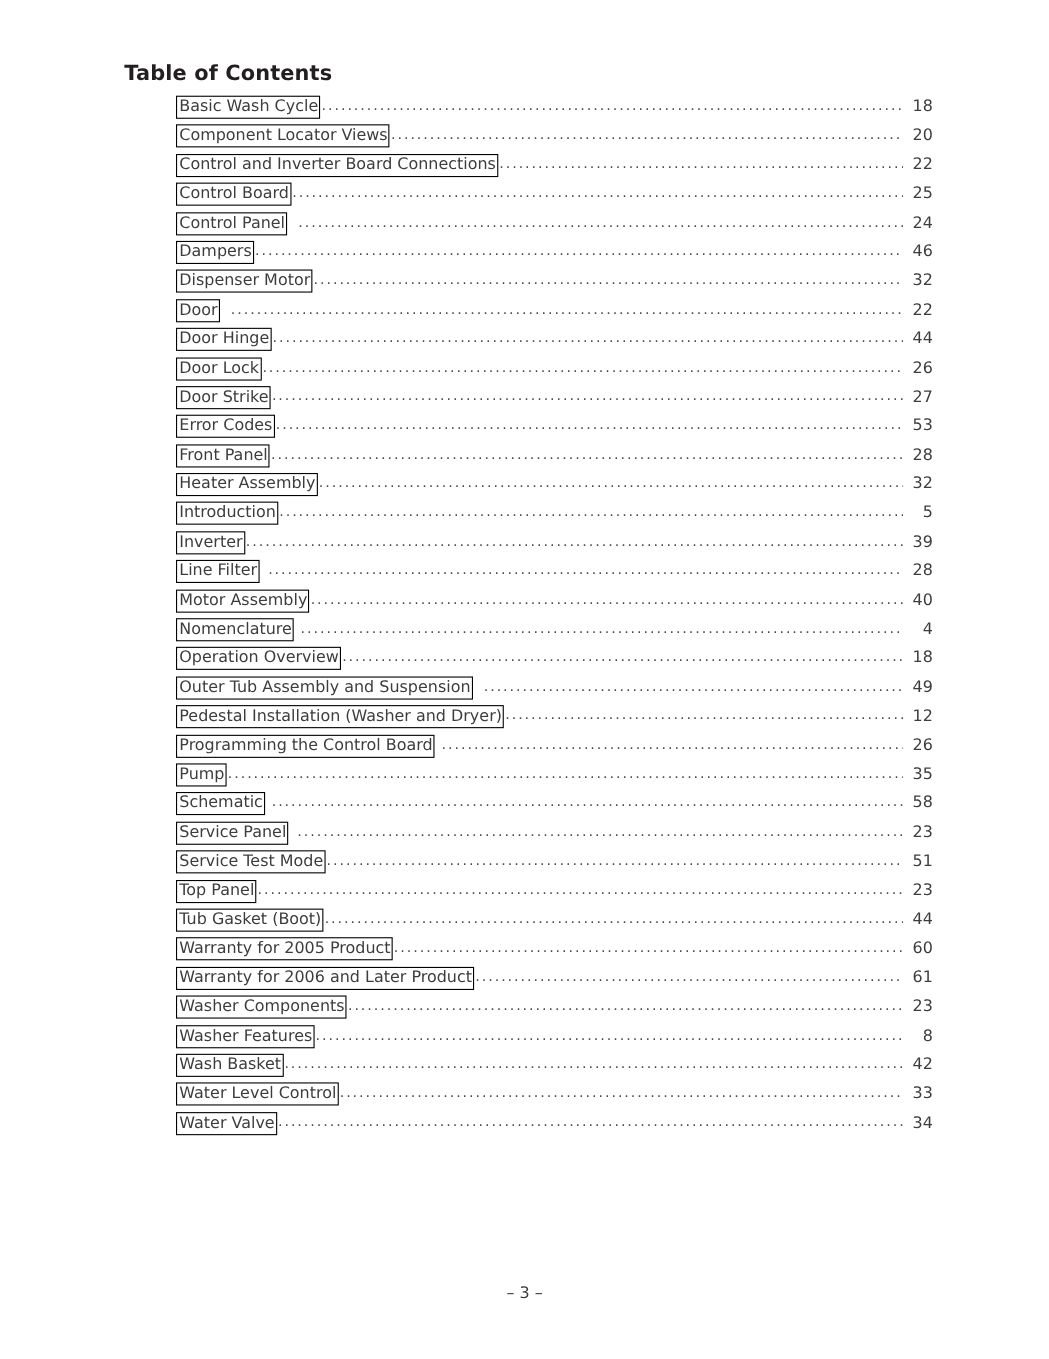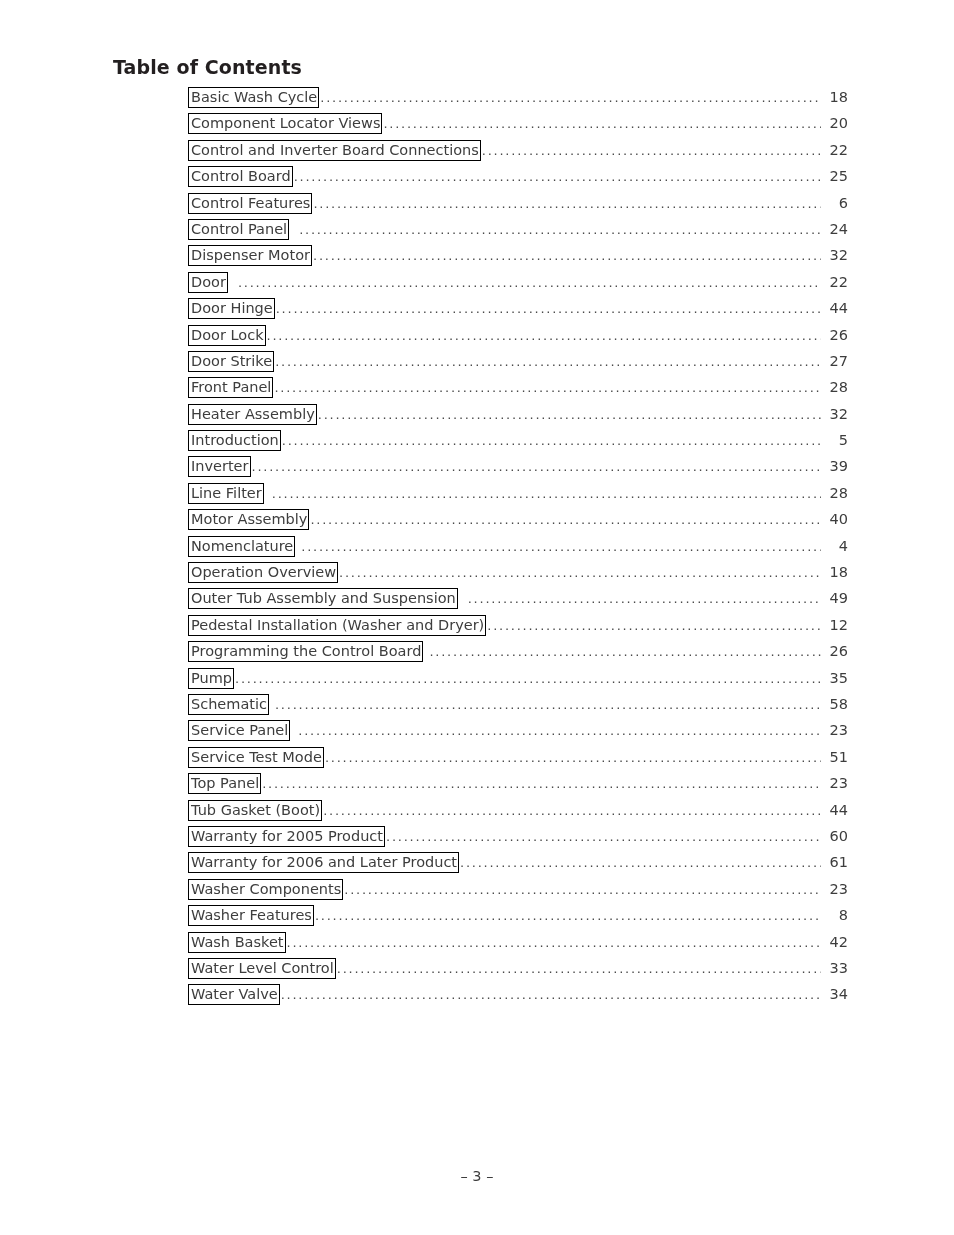--- a/index.html
+++ b/index.html
@@ -44,21 +44,20 @@
   }
   .entry-label {
     border: 1px solid #000000;
     color: #3d3d3d;
     font-size: 14.5px;
     line-height: 17px;
     padding: 1px 1px 1px 2px;
     white-space: nowrap;
     flex: 0 0 auto;
     box-sizing: border-box;
-    margin-left: 28px;
   }
   .leader-gap {
     flex: 0 0 auto;
   }
   .leaders {
     flex: 1 1 auto;
     overflow: hidden;
     height: 14px;
     position: relative;
     margin: 0 1px;
@@ -119,32 +118,32 @@
         <span class="leaders"></span>
         <span class="entry-page">22</span>
       </div>
       <div class="toc-entry">
         <span class="entry-label">Control Board</span>
         <span class="leader-gap" style="width: 0px;"></span>
         <span class="leaders"></span>
         <span class="entry-page">25</span>
       </div>
       <div class="toc-entry">
-        <span class="entry-label">Control Features</span>
-        <span class="leader-gap" style="width: 0px;"></span>
-        <span class="leaders"></span>
-        <span class="entry-page">6</span>
-      </div>
-      <div class="toc-entry">
         <span class="entry-label">Control Panel</span>
         <span class="leader-gap" style="width: 9px;"></span>
         <span class="leaders"></span>
         <span class="entry-page">24</span>
       </div>
       <div class="toc-entry">
+        <span class="entry-label">Dampers</span>
+        <span class="leader-gap" style="width: 0px;"></span>
+        <span class="leaders"></span>
+        <span class="entry-page">46</span>
+      </div>
+      <div class="toc-entry">
         <span class="entry-label">Dispenser Motor</span>
         <span class="leader-gap" style="width: 0px;"></span>
         <span class="leaders"></span>
         <span class="entry-page">32</span>
       </div>
       <div class="toc-entry">
         <span class="entry-label">Door</span>
         <span class="leader-gap" style="width: 9px;"></span>
         <span class="leaders"></span>
         <span class="entry-page">22</span>
@@ -161,20 +160,26 @@
         <span class="leaders"></span>
         <span class="entry-page">26</span>
       </div>
       <div class="toc-entry">
         <span class="entry-label">Door Strike</span>
         <span class="leader-gap" style="width: 0px;"></span>
         <span class="leaders"></span>
         <span class="entry-page">27</span>
       </div>
       <div class="toc-entry">
+        <span class="entry-label">Error Codes</span>
+        <span class="leader-gap" style="width: 0px;"></span>
+        <span class="leaders"></span>
+        <span class="entry-page">53</span>
+      </div>
+      <div class="toc-entry">
         <span class="entry-label">Front Panel</span>
         <span class="leader-gap" style="width: 0px;"></span>
         <span class="leaders"></span>
         <span class="entry-page">28</span>
       </div>
       <div class="toc-entry">
         <span class="entry-label">Heater Assembly</span>
         <span class="leader-gap" style="width: 0px;"></span>
         <span class="leaders"></span>
         <span class="entry-page">32</span>

